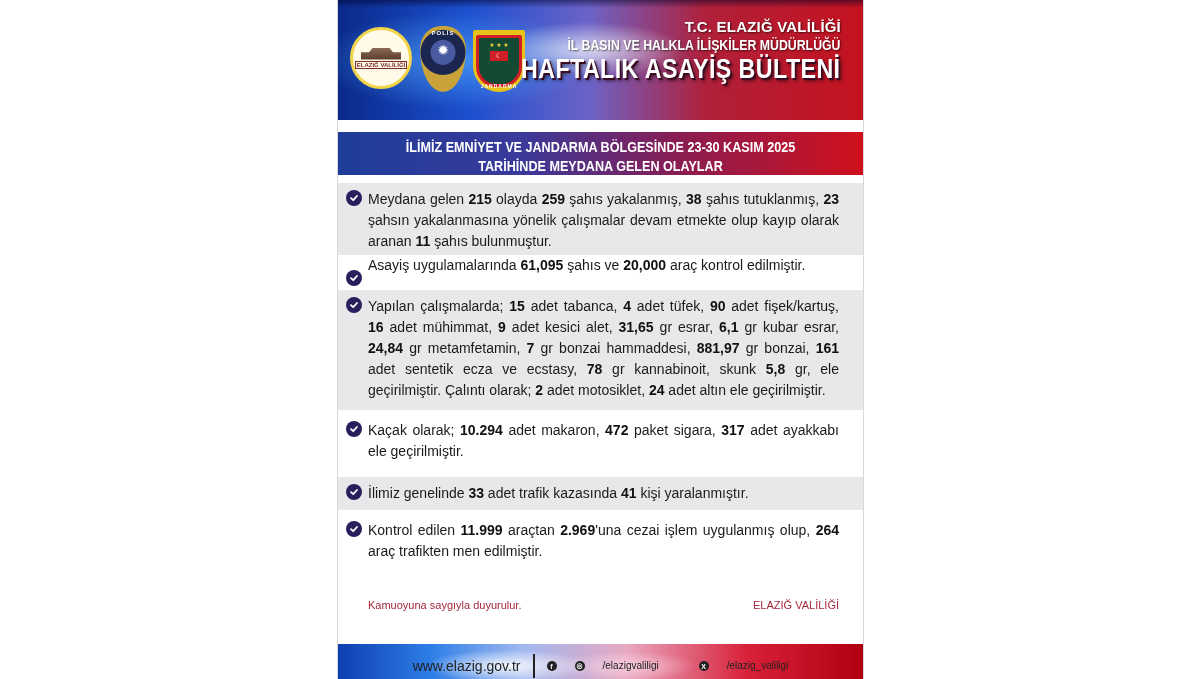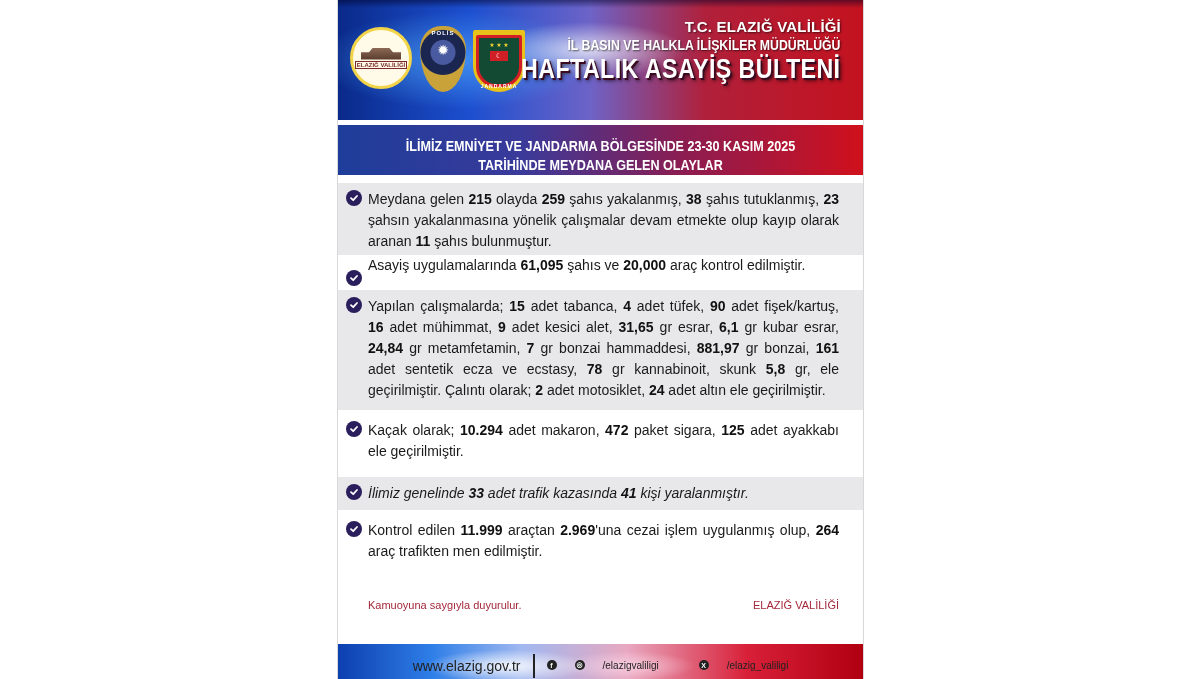--- a/index.html
+++ b/index.html
@@ -21,49 +21,49 @@
   .logo-jand { position:absolute; left:135px; top:30px; width:52px; height:62px; background:#e8c21a; border-radius:2px 2px 26px 26px; display:flex; align-items:center; justify-content:center; }
   .logo-jand .inner { width:40px; height:46px; background:#124a34; border-radius:2px 2px 20px 20px; border:3px solid #d21f26; display:flex; flex-direction:column; align-items:center; justify-content:flex-start; }
   .logo-jand .stars { color:#f0d030; font-size:6px; margin-top:3px; }
   .logo-jand .flag { width:18px; height:10px; background:#d21f26; margin-top:3px; color:#fff; font-size:7px; text-align:center; line-height:10px; }
   .logo-jand .jt { position:absolute; bottom:3px; font-size:5px; color:#fff; font-weight:bold; letter-spacing:1px; }
   .hdr-text { position:absolute; right:22px; top:18px; text-align:right; color:#fff; }
   .hdr-t1 { font-size:15px; font-weight:bold; letter-spacing:0.2px; text-shadow:1px 1px 2px rgba(0,0,0,0.6); font-family:"Liberation Sans Narrow","Liberation Sans",sans-serif; }
   .hdr-t2 { font-size:14px; font-weight:bold; margin-top:2px; text-shadow:1px 1px 2px rgba(0,0,0,0.6); transform:scaleX(0.88); transform-origin:right; white-space:nowrap; }
   .hdr-t3 { font-size:27px; font-weight:900; margin-top:1px; letter-spacing:0.5px; text-shadow:2px 2px 0 #3a0a20, 3px 3px 4px rgba(0,0,0,0.6); transform:scaleX(0.86); transform-origin:right; white-space:nowrap; }
   .sep-white { position:absolute; left:0; top:120px; width:100%; height:5px; background:#fff; }
-  .subhead { position:absolute; left:0; top:125px; width:100%; height:50px; background:linear-gradient(90deg, #1e3d9a 0%, #3a3a9a 35%, #8a1d52 65%, #d0101c 100%); color:#fff; text-align:center; display:flex; flex-direction:column; justify-content:flex-end; }
+  .subhead { position:absolute; left:0; top:132px; width:100%; height:50px; background:linear-gradient(90deg, #1e3d9a 0%, #3a3a9a 35%, #8a1d52 65%, #d0101c 100%); color:#fff; text-align:center; display:flex; flex-direction:column; justify-content:center; }
   .subhead div { font-size:14px; font-weight:bold; line-height:19px; transform:scaleX(0.9); white-space:nowrap; }
   .sep2 { position:absolute; left:0; top:175px; width:100%; height:8px; background:#fff; }
   .rows { position:absolute; left:0; top:183px; width:100%; }
   .row { position:relative; box-sizing:border-box; padding:6px 24px 6px 30px; font-size:14px; line-height:21px; color:#1a1a1a; text-align:justify; }
   .row.gray { background:#e8e8ea; }
   .row.white { background:#ffffff; }
   .row .chk { position:absolute; left:8px; top:7px; width:16px; height:16px; border-radius:50%; background:#2a1e5c; display:flex; align-items:center; justify-content:center; }
   .row .chk svg { width:10px; height:10px; }
   .row b { font-weight:bold; color:#111; }
   .r1 { height:72px; }
   .r2 { height:35px; padding-top:0; }
   .r2 .chk { top:15px; }
   .r3 { height:120px; }
   .r4 { height:67px; padding-top:10px; }
   .r4 .chk { top:11px; }
-  .r5 { height:33px;font-style:italic; }
+  .r5 { height:33px; }
   .r6 { height:110px; padding-top:10px; }
   .r6 .chk { top:11px; }
   .closing { position:absolute; left:30px; right:24px; top:599px; display:flex; justify-content:space-between; color:#a4283a; font-size:11px; }
   .footer { position:absolute; left:0; top:644px; width:100%; height:43px;
     background:
       radial-gradient(ellipse 110px 22px at 170px 22px, rgba(255,255,255,0.9), rgba(255,255,255,0) 75%),
       radial-gradient(ellipse 90px 20px at 290px 22px, rgba(255,220,235,0.7), rgba(255,255,255,0) 75%),
       linear-gradient(90deg, #0d3fb0 0%, #2f7fe8 18%, #a0b8f0 35%, #e8a8c0 55%, #d82038 78%, #b00010 100%);
     display:flex; align-items:center; justify-content:center; }
   .footer .url { font-size:14px; color:#222; }
   .footer .bar { width:2px; height:24px; background:#222; margin:0 12px; }
-  .footer .social { display:flex; align-items:flex-start; font-size:10px; color:#222;gap:16px; }
+  .footer .social { display:flex; align-items:flex-end; font-size:10px; color:#222;gap:16px; }
   .ic { width:10px; height:10px; border-radius:50%; background:#222; color:#fff; font-size:7px; display:inline-flex; align-items:center; justify-content:center; margin-right:2px; font-weight:bold; }
   .gap { width:8px; }
 </style>
 </head>
 <body>
 
 <div class="poster">
 
   <div class="header">
     <div class="logo-vali">
@@ -121,21 +121,21 @@
           </svg>
         </span>
       <span class="txt">Yapılan çalışmalarda; <b>15</b> adet tabanca, <b>4</b> adet tüfek, <b>90</b> adet fişek/kartuş, <b>16</b> adet mühimmat, <b>9</b> adet kesici alet, <b>31,65</b> gr esrar, <b>6,1</b> gr kubar esrar, <b>24,84</b> gr metamfetamin, <b>7</b> gr bonzai hammaddesi,  <b>881,97</b> gr bonzai, <b>161</b> adet sentetik ecza ve ecstasy, <b>78</b> gr kannabinoit, skunk <b>5,8</b> gr, ele geçirilmiştir. Çalıntı olarak; <b>2</b> adet motosiklet, <b>24</b> adet altın ele geçirilmiştir.</span>
     </div>
     <div class="row white r4">
       <span class="chk">
           <svg viewBox="0 0 10 10">
             <path d="M2 5.2 L4.2 7.2 L8 3" stroke="#fff" stroke-width="1.8" fill="none" stroke-linecap="round" stroke-linejoin="round"></path>
           </svg>
         </span>
-      <span class="txt">Kaçak olarak; <b>10.294</b> adet makaron, <b>472</b> paket sigara, <b>125</b> adet ayakkabı ele geçirilmiştir.</span>
+      <span class="txt">Kaçak olarak; <b>10.294</b> adet makaron, <b>472</b> paket sigara, <b>317</b> adet ayakkabı ele geçirilmiştir.</span>
     </div>
     <div class="row gray r5">
       <span class="chk">
           <svg viewBox="0 0 10 10">
             <path d="M2 5.2 L4.2 7.2 L8 3" stroke="#fff" stroke-width="1.8" fill="none" stroke-linecap="round" stroke-linejoin="round"></path>
           </svg>
         </span>
       <span class="txt">İlimiz genelinde <b>33</b> adet trafik kazasında <b>41</b> kişi yaralanmıştır.</span>
     </div>
     <div class="row white r6">

